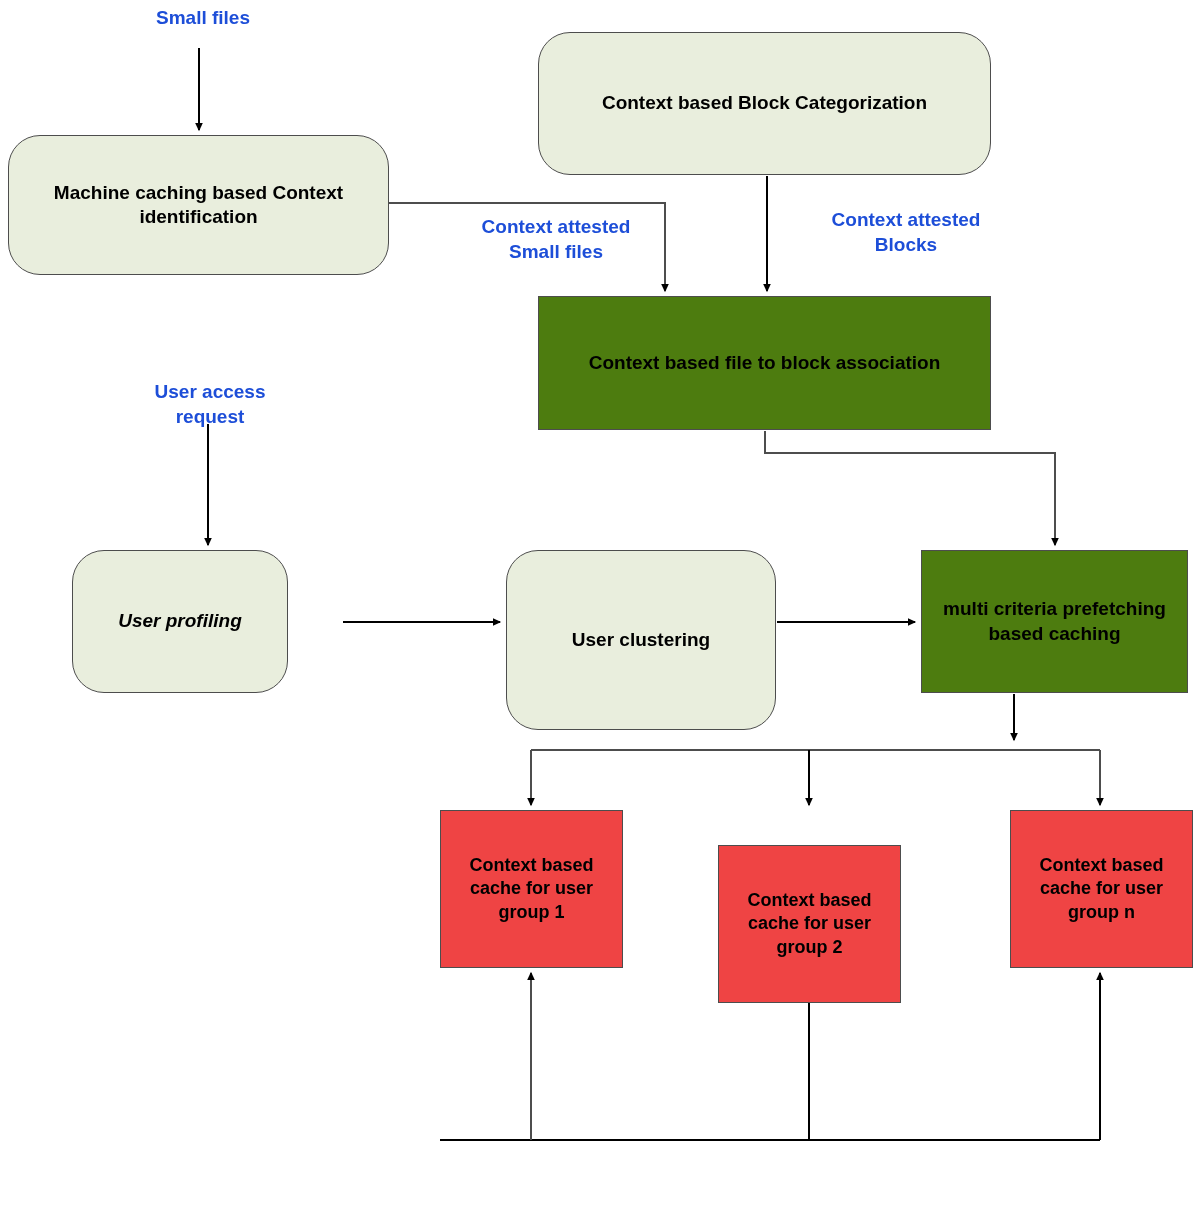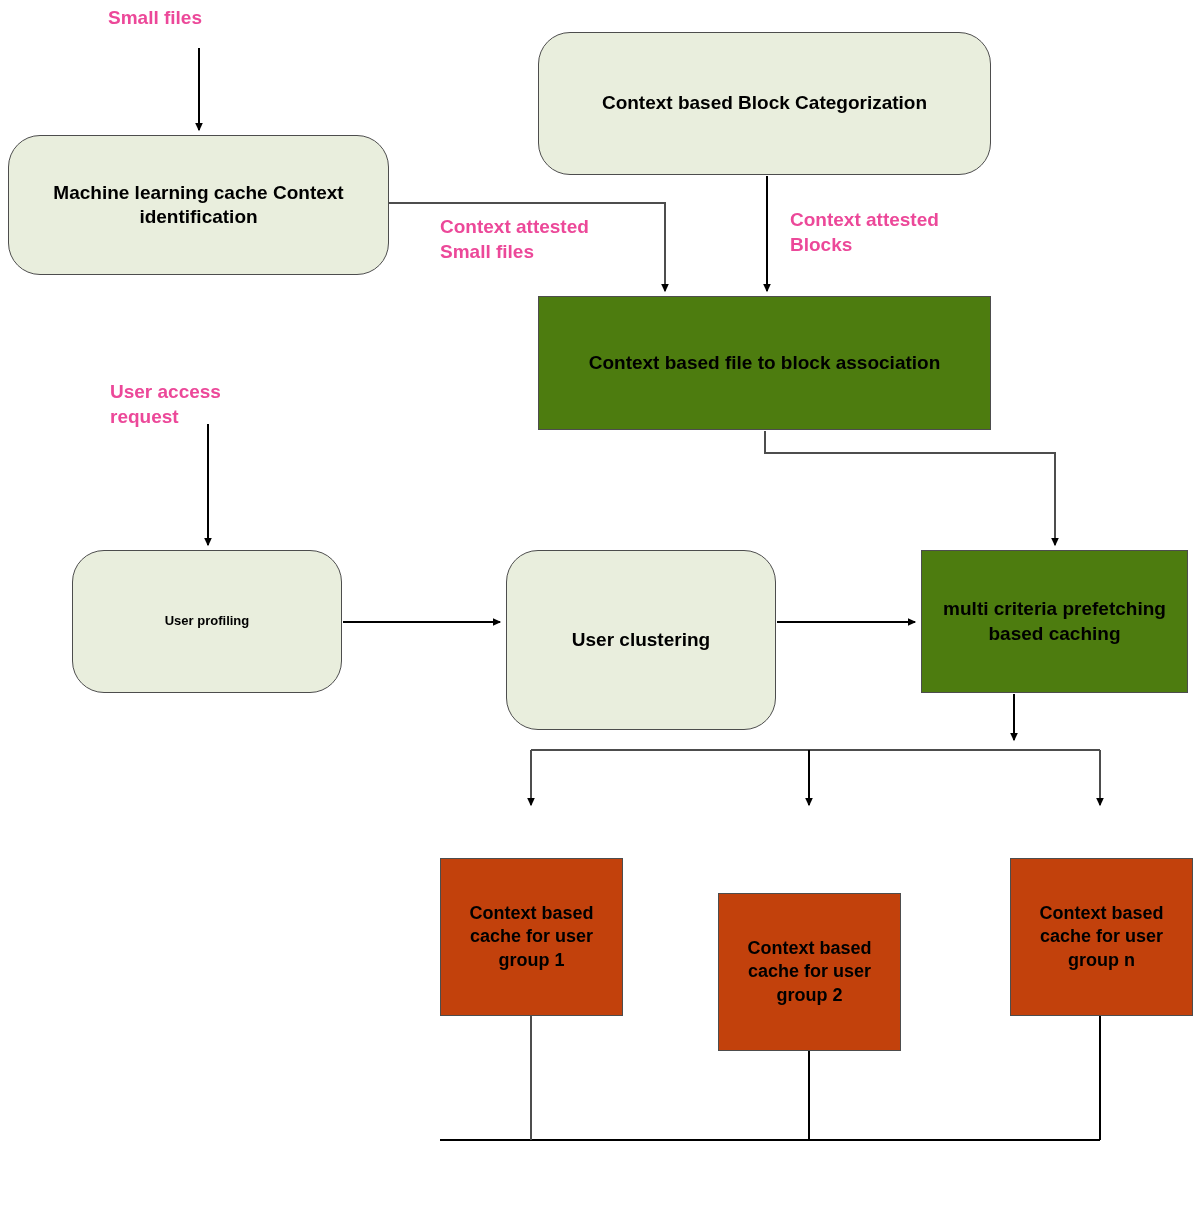--- a/index.html
+++ b/index.html
@@ -31,36 +31,36 @@
     align-items: center;
     justify-content: center;
     text-align: center;
     font-weight: bold;
     color: #000000;
     line-height: 1.28;
     padding: 4px 8px;
   }
   .node-green { background: #e9eedd; border-radius: 32px; }
   .node-peach { background: #4d7c0f; }
-  .node-blue  { background: #c2410c; margin-top: 48px; }
+  .node-blue  { background: #ef4444; }
 
   .edge-label {
     position: absolute;
     font-weight: bold;
-    color: #ec4899;
-    text-align: left;
+    color: #1d4ed8;
+    text-align: center;
     line-height: 1.3;
     white-space: pre-line;
   }
 
   
   #n-ml        { left: 8px;   top: 135px; width: 381px;  height: 140px; font-size: 19px; }
   #n-blockcat  { left: 538px; top: 32px;  width: 453px;  height: 143px; font-size: 19px; }
   #n-assoc     { left: 538px; top: 296px; width: 453px;  height: 134px; font-size: 19px; }
-  #n-profiling { left: 72px;  top: 550px; width: 270px;  height: 143px; font-size: 13px; }
+  #n-profiling { left: 72px;  top: 550px; width: 216px;  height: 143px; font-size: 19px; font-style: italic; }
   #n-cluster   { left: 506px; top: 550px; width: 270px;  height: 180px; font-size: 19px; }
   #n-multi     { left: 921px; top: 550px; width: 267px;  height: 143px; font-size: 19px; }
   #n-cache1    { left: 440px; top: 810px; width: 183px;  height: 158px; font-size: 18px; }
   #n-cache2    { left: 718px; top: 845px; width: 183px;  height: 158px; font-size: 18px; }
   #n-cache3    { left: 1010px;top: 810px; width: 183px;  height: 158px; font-size: 18px; }
   #n-prefetch  { left: 168px; top: 1065px;width: 272px;  height: 137px; font-size: 19px; }
 
   
   #lbl-smallfiles     { left: 108px; top: 6px;   width: 190px; font-size: 19px; }
   #lbl-ctxsmallfiles  { left: 440px; top: 215px; width: 232px; font-size: 19px; }
@@ -109,21 +109,21 @@
 
   <div class="edge-label" id="lbl-ctxsmallfiles">Context attested
 Small files</div>
 
   <div class="edge-label" id="lbl-ctxblocks">Context attested
 Blocks</div>
 
   <div class="edge-label" id="lbl-useraccess">User access
 request</div>
 
-  <div class="node node-green" id="n-ml">Machine learning cache Context identification</div>
+  <div class="node node-green" id="n-ml">Machine caching based Context identification</div>
 
   <div class="node node-green" id="n-blockcat">Context based Block Categorization</div>
 
   <div class="node node-peach" id="n-assoc">Context based file to block association</div>
 
   <div class="node node-green" id="n-profiling">User profiling</div>
 
   <div class="node node-green" id="n-cluster">User clustering</div>
 
   <div class="node node-peach" id="n-multi">multi criteria prefetching based caching</div>

